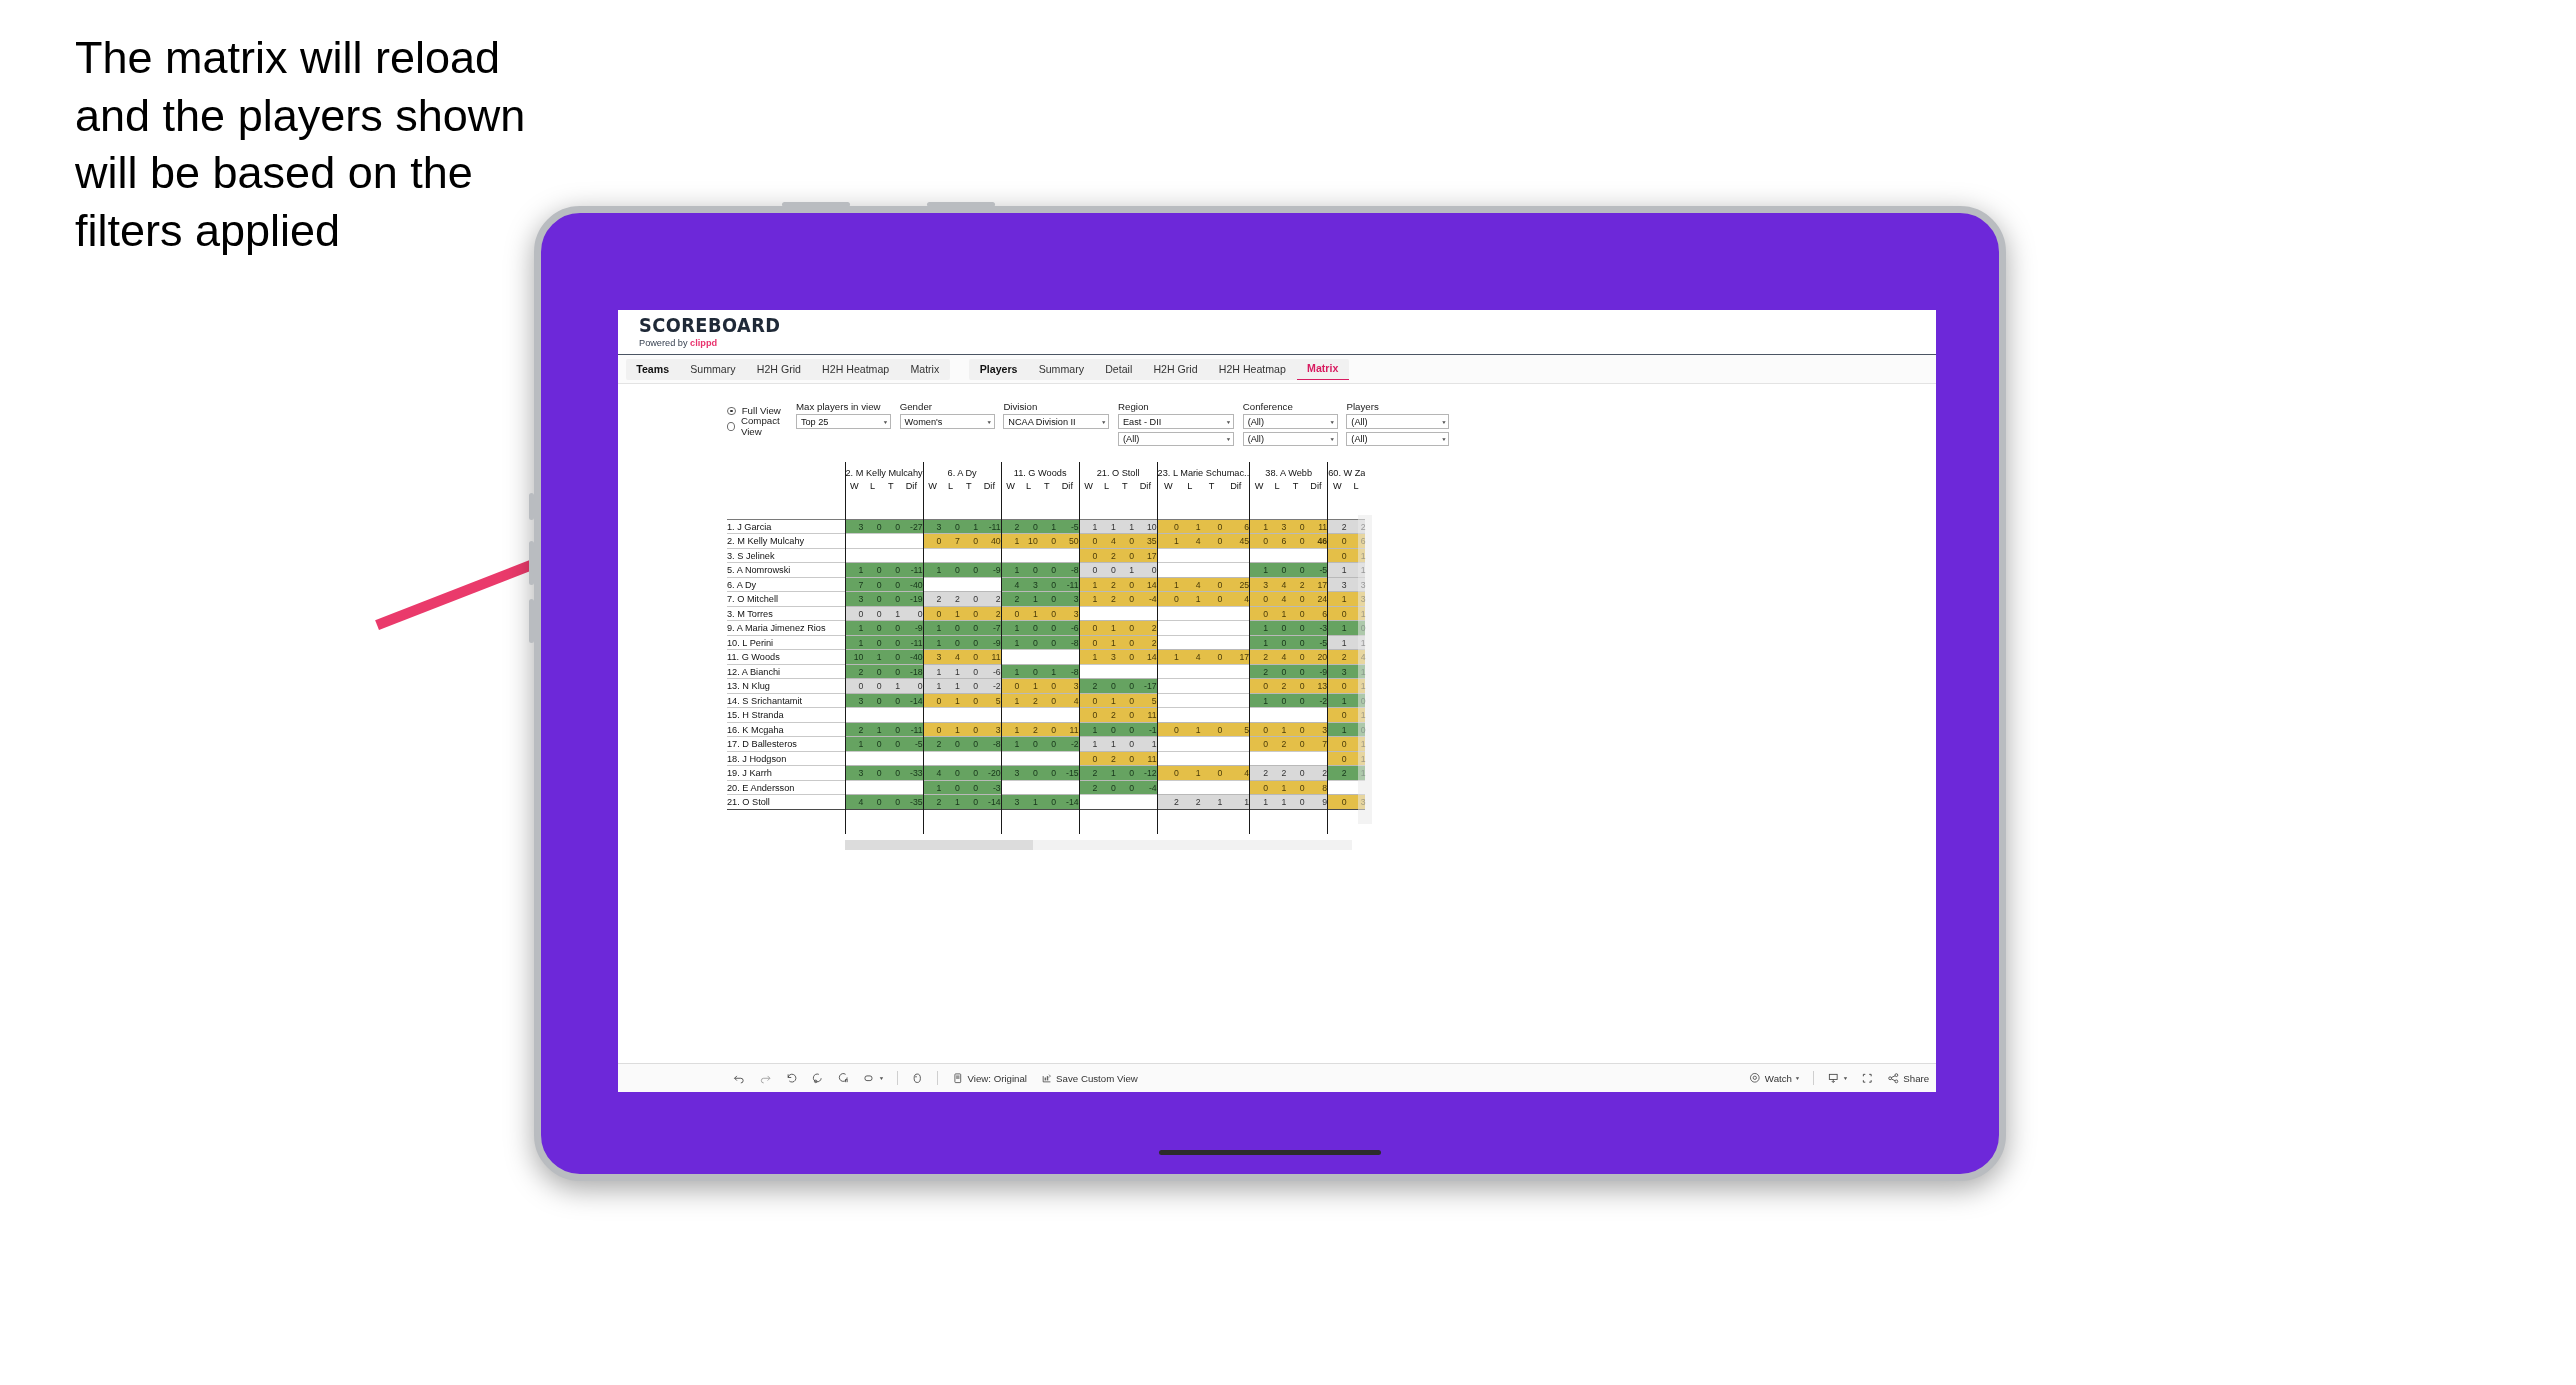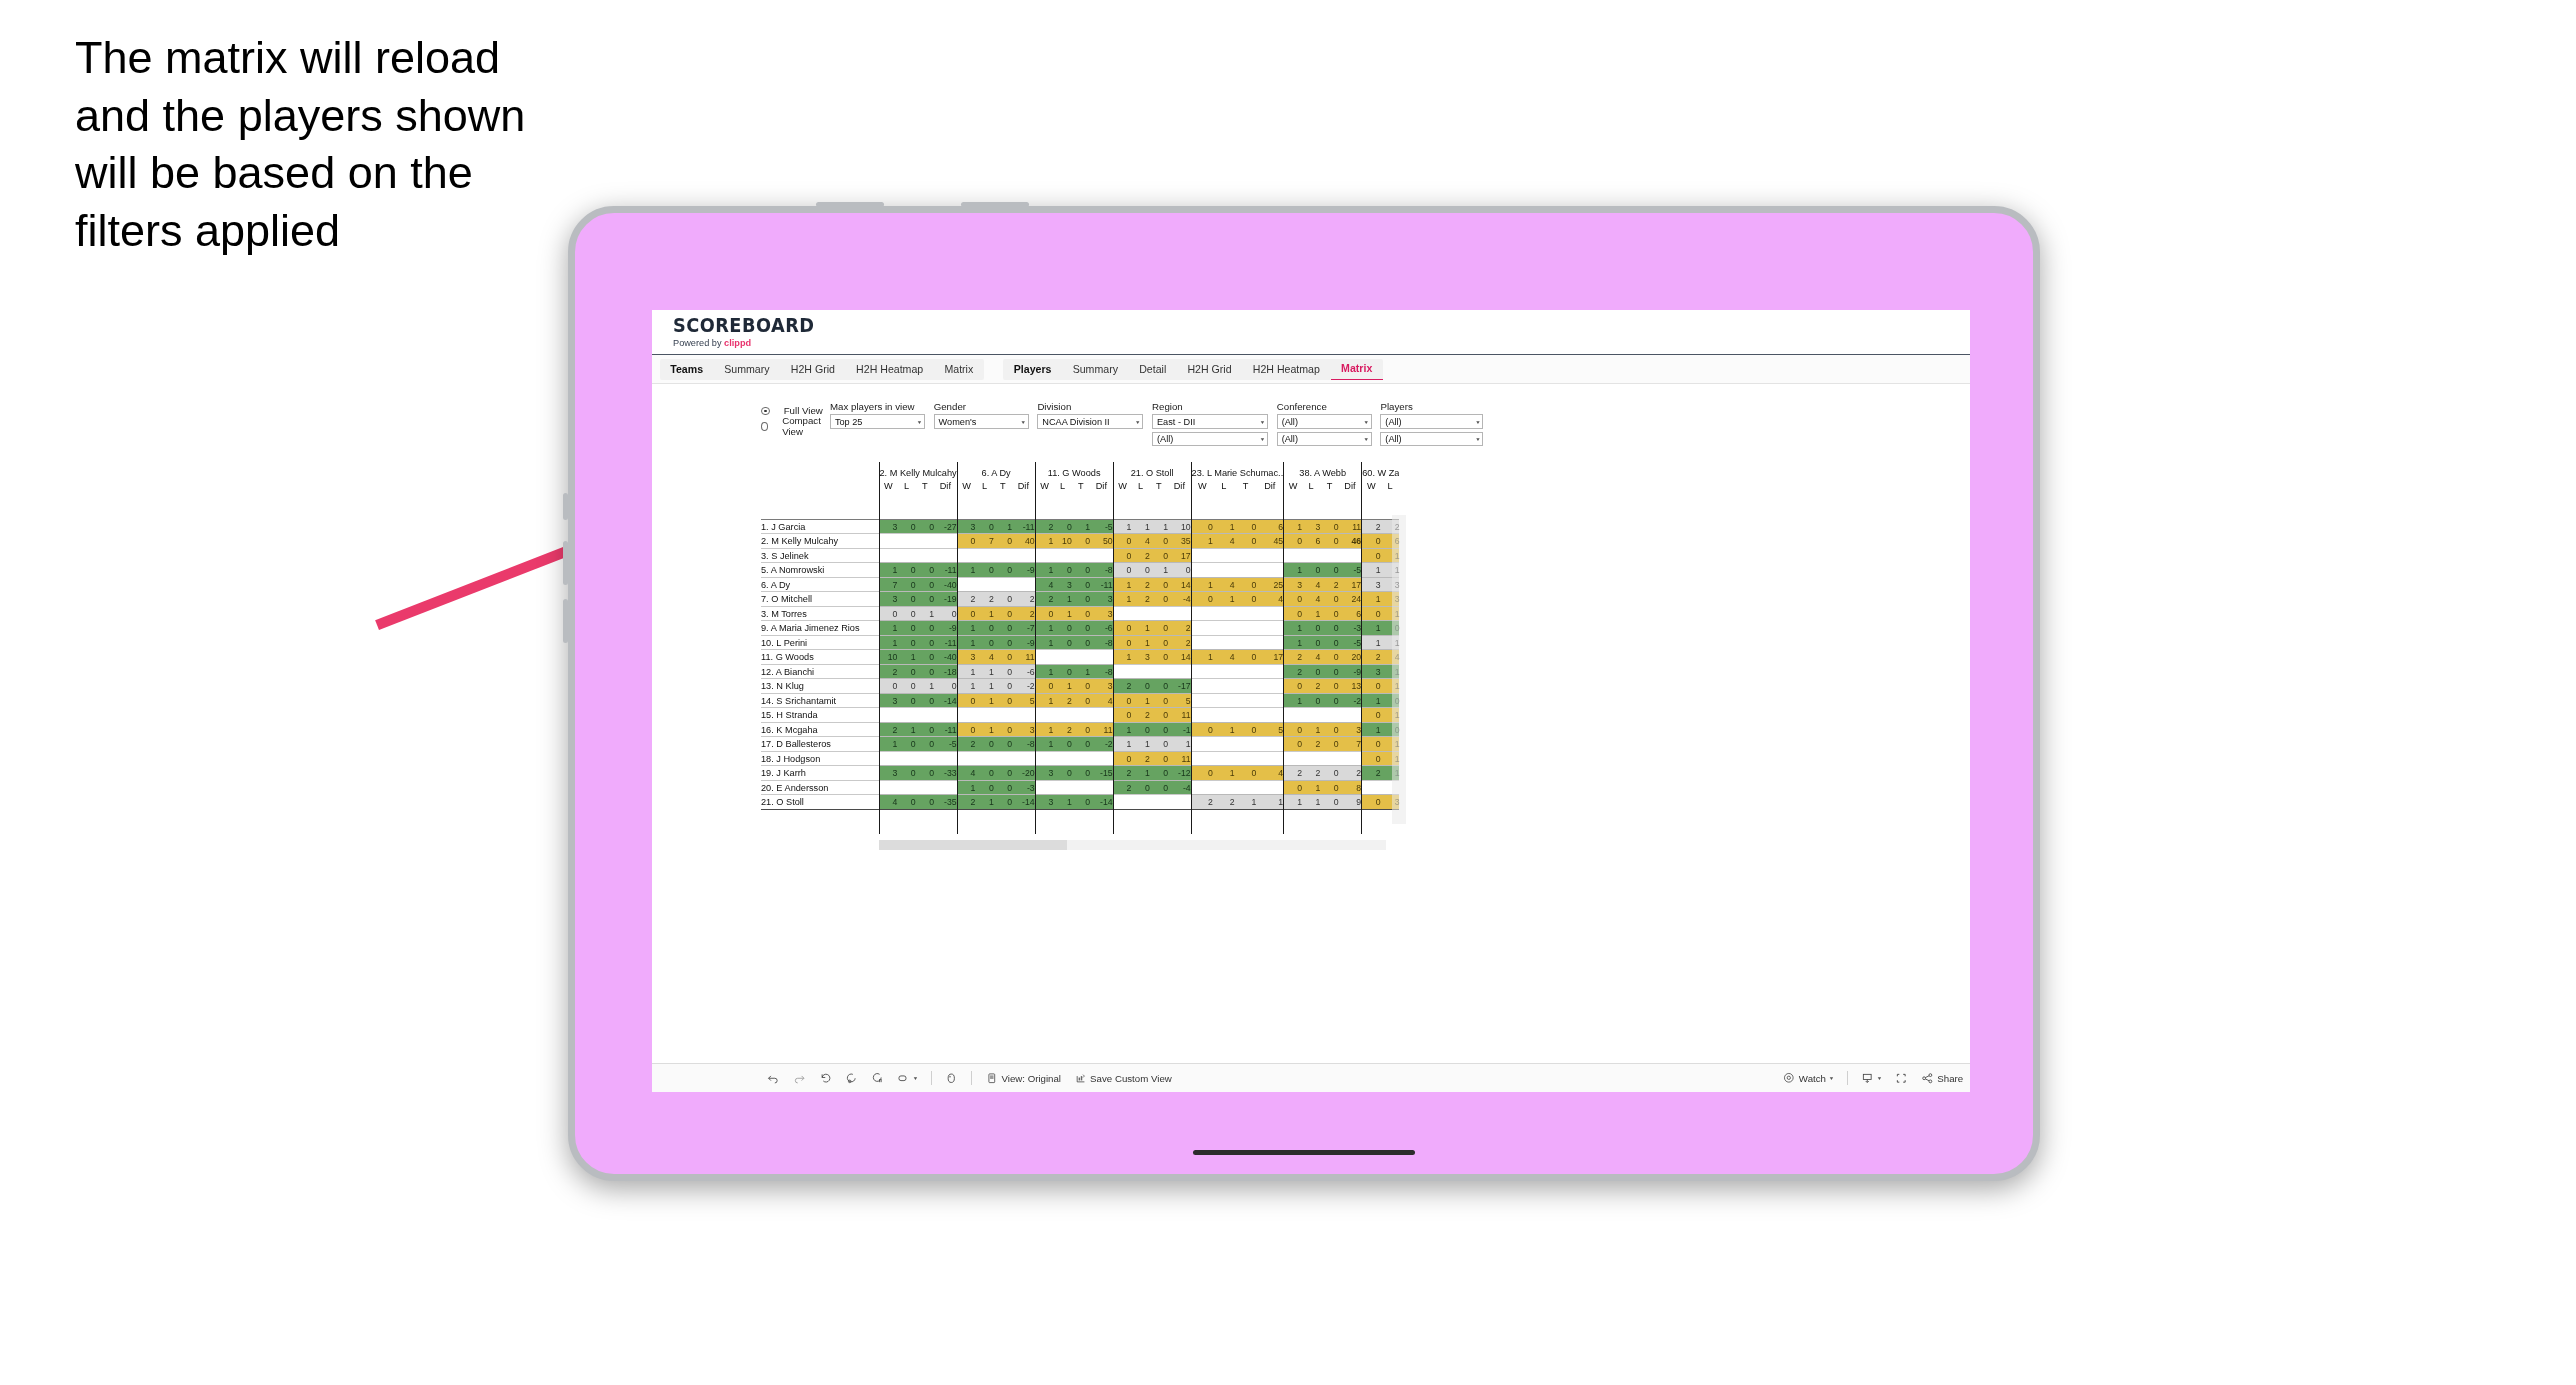--- a/index.html
+++ b/index.html
@@ -20,23 +20,23 @@
     font-size:45px;
     line-height:1.28;
     color:#000;
     font-family:"Liberation Sans", sans-serif;
   }
   #arrow { position:absolute; left:367px; top:386px; width:618px; height:270px; }
 
   
   #tablet {
     position:absolute;
-    left:568px; top:206px;
+    left:534px; top:206px;
     width:1472px; height:975px;
-    background:#f0abfc;
+    background:#6d28d9;
     border-radius:46px;
     border:7.7px solid #b9bcc0;
     box-shadow:0 7.7px 29px rgba(0,0,0,.35);
   }
   #tablet .btn-vol { position:absolute; background:#b9bcc0; border-radius:2.9px; }
   #screen {
     position:absolute;
     left:77px; top:97px;
     width:1318px; height:782px;
     background:#ffffff;
@@ -87,21 +87,21 @@
   .subitem.head { font-weight:bold; color:#111; }
   .subitem.sel { color:#d81b60; border-bottom:1.9px solid #d81b60; font-weight:bold; }
 
   
   #vizbody { background:#fff; height:calc(782px - 45px - 29px); position:relative; }
   #vizpad { position:absolute; left:109px; top:17.4px; right:116px; }
 
   
   #filters { display:flex; align-items:flex-start; gap:0; font-size:9.7px; color:#222; }
   .radios { width:69px; padding-top:1.9px; }
-  .radio-row { display:flex; align-items:center; gap:14px; height:15.4px; font-size:9.7px; }
+  .radio-row { display:flex; align-items:center; gap:6px; height:15.4px; font-size:9.7px; }
   .rdot { width:8.7px; height:8.7px; border-radius:50%; border:1px solid #6b6b6b; background:#fff; position:relative; }
   .rdot.on::after { content:""; position:absolute; left:1.9px; top:1.9px; width:2.9px; height:2.9px; border-radius:50%; background:#333; }
   .fgroup { margin-right:8.7px; }
   .flabel { font-size:9.7px; color:#1a1a1a; margin-bottom:1.9px; white-space:nowrap; }
   .fsel {
     height:14.5px; border:1px solid #b5b5b5; background:#fff;
     display:flex; align-items:center; justify-content:space-between;
     padding:0 2.9px 0 3.9px; font-size:9.2px; color:#111; cursor:pointer;
     margin-bottom:2.9px;
   }

